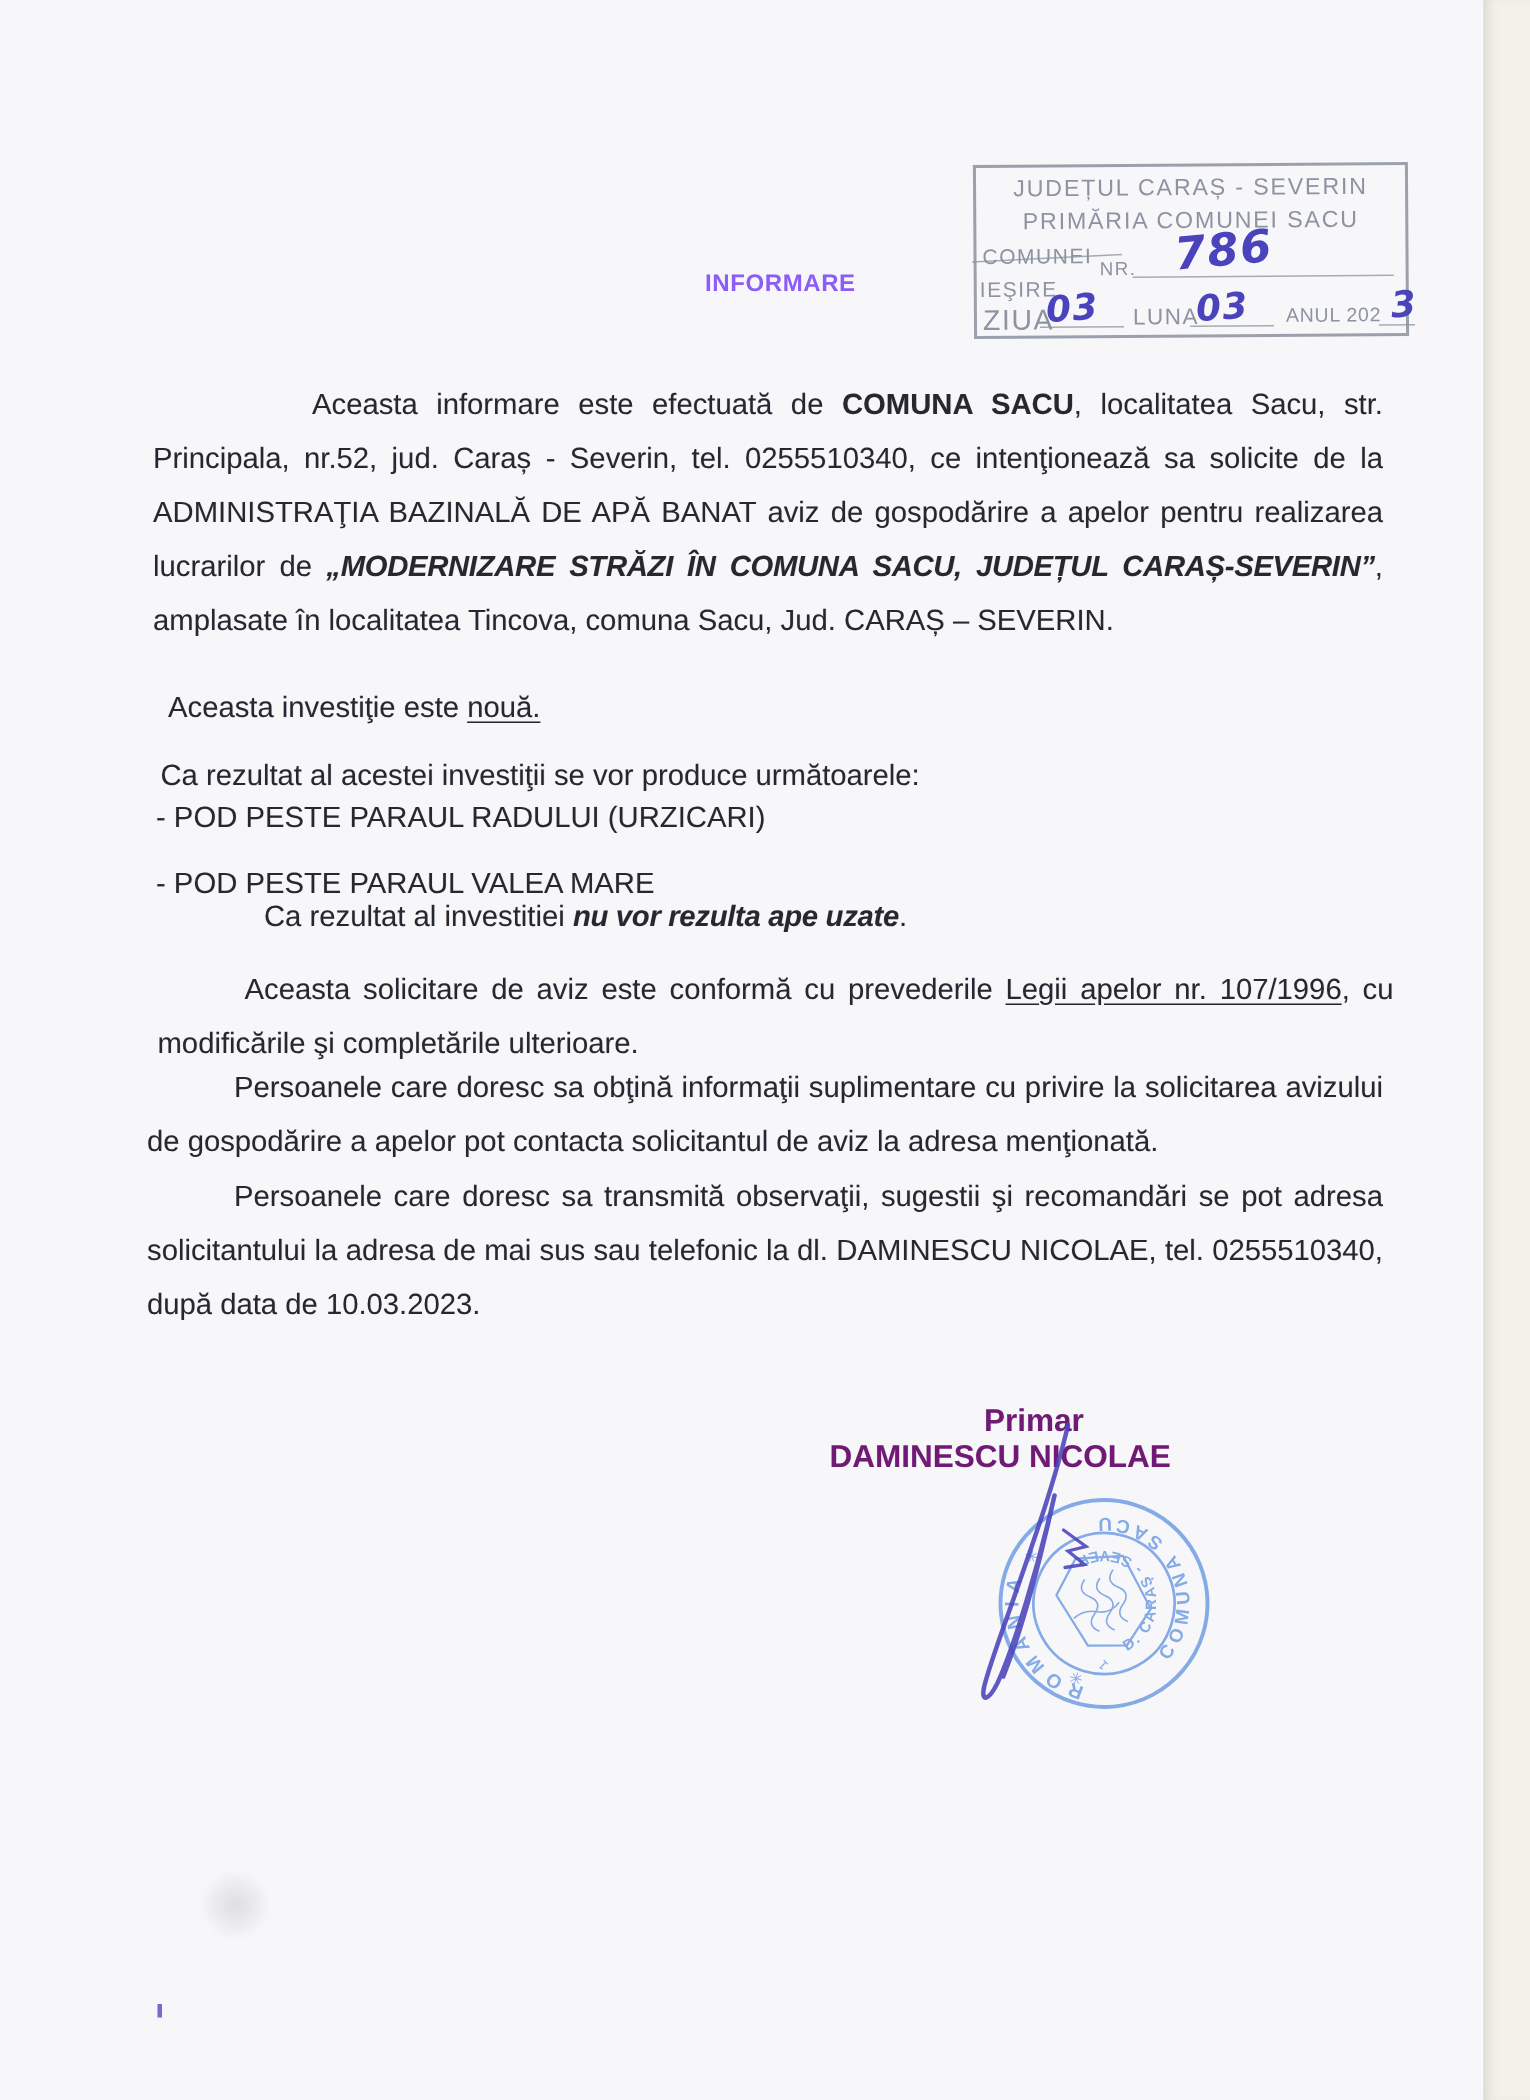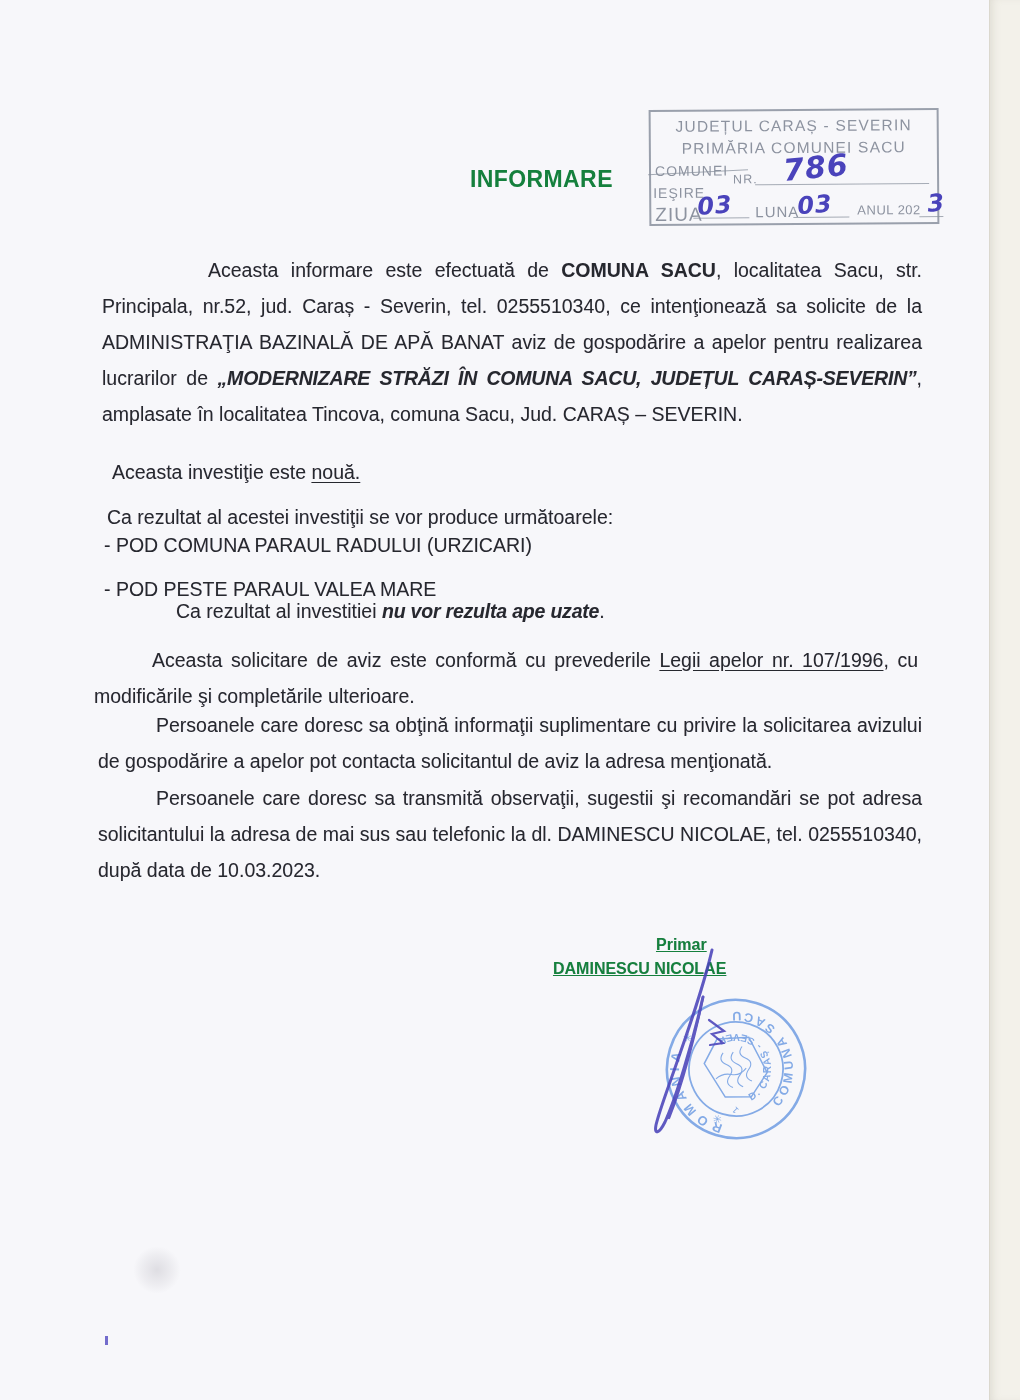--- a/index.html
+++ b/index.html
@@ -8,22 +8,22 @@
     background:#f7f7fa;
     font-family:"Liberation Sans",sans-serif;
     color:#26282e;
   }
   .paper-edge{
     position:absolute;left:989px;top:0;width:31px;height:1400px;
     background:#f3f1ea;border-left:1px solid rgba(175,170,155,.35);
     box-shadow:inset 6px 0 8px -4px rgba(160,155,140,.25);
   }
   .doc-title{
-    position:absolute;left:470px;top:166px;
-    font-size:23px;font-weight:bold;letter-spacing:.4px;color:#15803d;
+    position:absolute;left:470px;top:181px;
+    font-size:16px;font-weight:bold;letter-spacing:.4px;color:#8b5cf6;
   }
   .para{
     position:absolute;margin:0;font-size:19.5px;line-height:36px;
     text-align:justify;color:#26282e;
     text-shadow:.4px 0 0 rgba(20,60,170,.10), -.4px 0 0 rgba(190,40,40,.08);
   }
   .line{position:absolute;margin:0;font-size:19.5px;line-height:22px;white-space:nowrap;color:#26282e;
     text-shadow:.4px 0 0 rgba(20,60,170,.10), -.4px 0 0 rgba(190,40,40,.08);}
   .b{font-weight:bold;}
   .bi{font-weight:bold;font-style:italic;letter-spacing:-.2px;}
@@ -35,22 +35,22 @@
     color:#8d93a0;letter-spacing:1px;
   }
   .rs-center{position:absolute;left:0;right:0;text-align:center;font-size:15.5px;letter-spacing:1.2px;white-space:nowrap;}
   .rs-small{position:absolute;font-size:14px;letter-spacing:1px;white-space:nowrap;}
   .rs-hand{
     position:absolute;color:#4a43bb;font-family:"DejaVu Sans",sans-serif;
     font-style:italic;font-weight:bold;white-space:nowrap;
   }
   .rs-line{position:absolute;height:0;border-top:1.4px solid rgba(138,145,157,.75);}
   
-  .sig-line{position:absolute;font-size:16px;font-weight:bold;white-space:nowrap;color:#15803d;
-    text-shadow:.4px 0 0 rgba(20,60,170,.10), -.4px 0 0 rgba(190,40,40,.08);text-decoration:underline;}
+  .sig-line{position:absolute;font-size:21px;font-weight:bold;white-space:nowrap;color:#701a75;
+    text-shadow:.4px 0 0 rgba(20,60,170,.10), -.4px 0 0 rgba(190,40,40,.08);}
   svg{position:absolute;}
   .artifact-smudge{
     position:absolute;left:133px;top:1246px;width:48px;height:48px;border-radius:50%;
     background:radial-gradient(circle,rgba(110,105,120,.18) 0%,rgba(110,105,120,.07) 45%,transparent 70%);
   }
   .artifact-tick{
     position:absolute;left:105px;top:1336px;width:2.5px;height:9px;background:#5148c0;opacity:.8;
   }
 </style>
 </head>
@@ -81,26 +81,26 @@
   <div class="rs-line" style="top:106px;left:268px;width:24px;"></div>
 </div>
 
 <div class="doc-title">INFORMARE</div>
 
 <p class="para" style="left:102px;top:252px;width:820px;text-indent:106px;"><span>Aceasta informare este efectuată de </span><span class="b">COMUNA SACU</span><span>, localitatea Sacu, str. Principala, nr.52,  jud. Caraș - Severin, tel. 0255510340, ce intenţionează sa solicite de la ADMINISTRAŢIA BAZINALĂ DE APĂ BANAT aviz de gospodărire a apelor pentru realizarea lucrarilor de </span><span class="bi">„MODERNIZARE STRĂZI ÎN COMUNA SACU, JUDEȚUL CARAȘ-SEVERIN”</span><span>, amplasate în localitatea Tincova, comuna Sacu, Jud. CARAȘ – SEVERIN.</span></p>
 
 <p class="line" style="left:112px;top:461px;"><span>Aceasta investiţie este </span><span class="u">nouă.</span></p>
 
 <p class="line" style="left:107px;top:506px;">Ca rezultat al acestei investiţii se vor produce următoarele:</p>
-<p class="line" style="left:104px;top:534px;">- POD COMUNA PARAUL RADULUI (URZICARI)</p>
+<p class="line" style="left:104px;top:534px;">- POD PESTE PARAUL RADULUI (URZICARI)</p>
 <p class="line" style="left:104px;top:578px;">- POD PESTE PARAUL VALEA MARE</p>
 
 <p class="line" style="left:176px;top:600px;"><span>Ca rezultat al investitiei </span><span class="bi">nu vor rezulta ape uzate</span><span>.</span></p>
 
-<p class="para" style="left:94px;top:642px;width:824px;text-indent:58px;"><span>Aceasta solicitare de aviz este conformă cu prevederile </span><span class="u">Legii apelor nr. 107/1996</span><span>, cu modificările şi completările ulterioare.</span></p>
+<p class="para" style="left:105px;top:642px;width:824px;text-indent:58px;"><span>Aceasta solicitare de aviz este conformă cu prevederile </span><span class="u">Legii apelor nr. 107/1996</span><span>, cu modificările şi completările ulterioare.</span></p>
 
 <p class="para" style="left:98px;top:707px;width:824px;text-indent:58px;">Persoanele care doresc sa obţină informaţii suplimentare cu privire la solicitarea avizului de gospodărire a apelor pot contacta solicitantul de aviz la adresa menţionată.</p>
 
 <p class="para" style="left:98px;top:780px;width:824px;text-indent:58px;">Persoanele care doresc sa transmită observaţii, sugestii şi recomandări se pot adresa solicitantului la adresa de mai sus sau telefonic la dl. DAMINESCU NICOLAE, tel. 0255510340, după data de 10.03.2023.</p>
 
 <div class="sig-line" style="left:656px;top:936px;">Primar</div>
 <div class="sig-line" style="left:553px;top:960px;">DAMINESCU NICOLAE</div>
 
 <svg style="left:662px;top:995px;" width="148" height="148" viewBox="0 0 148 148">
   <g transform="rotate(-118 74 74)" stroke="#6b9ae2" fill="none" opacity=".82">

